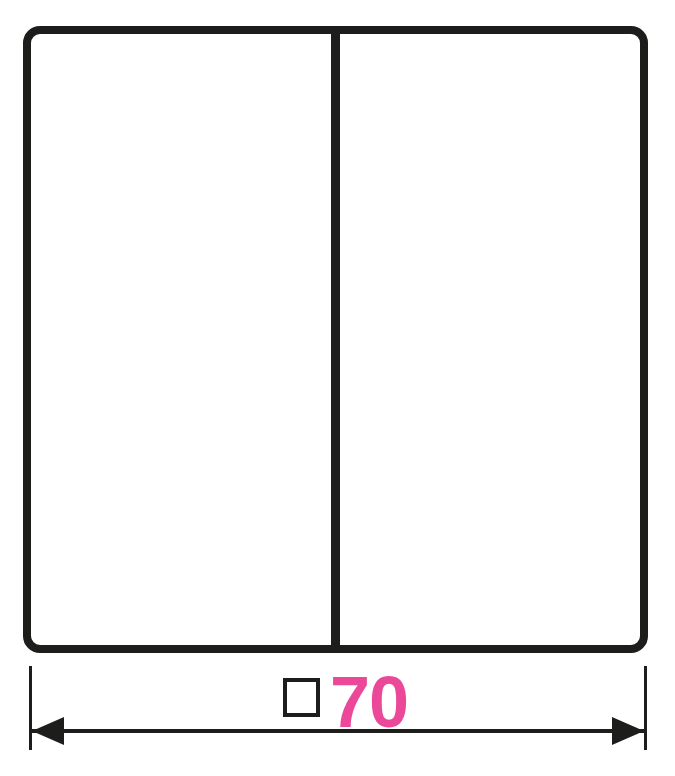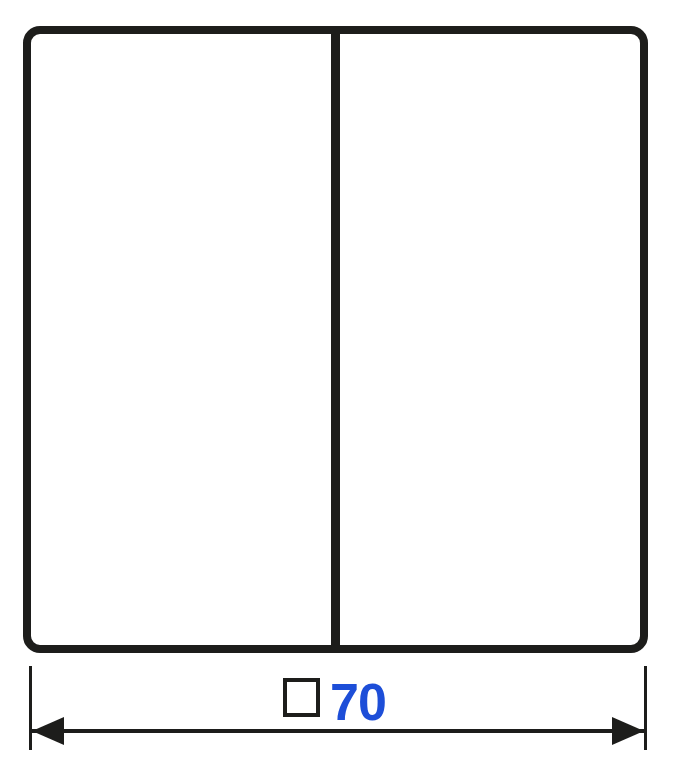--- a/index.html
+++ b/index.html
@@ -82,24 +82,24 @@
     box-sizing: content-box;
     border: 4px solid #1d1d1b;
     background: #ffffff;
   }
   .dim-value {
     position: absolute;
     left: 330px;
     top: 672px;
     font-family: "Liberation Sans", sans-serif;
     font-weight: bold;
-    font-size: 52px;
+    font-size: 72px;
     line-height: 60px;
     letter-spacing: -1px;
-    color: #1d4ed8;
+    color: #ec4899;
     white-space: nowrap;
   }
 </style>
 </head>
 <body>
 
 <div class="canvas">
 
   <div class="panel-outline"></div>
 

